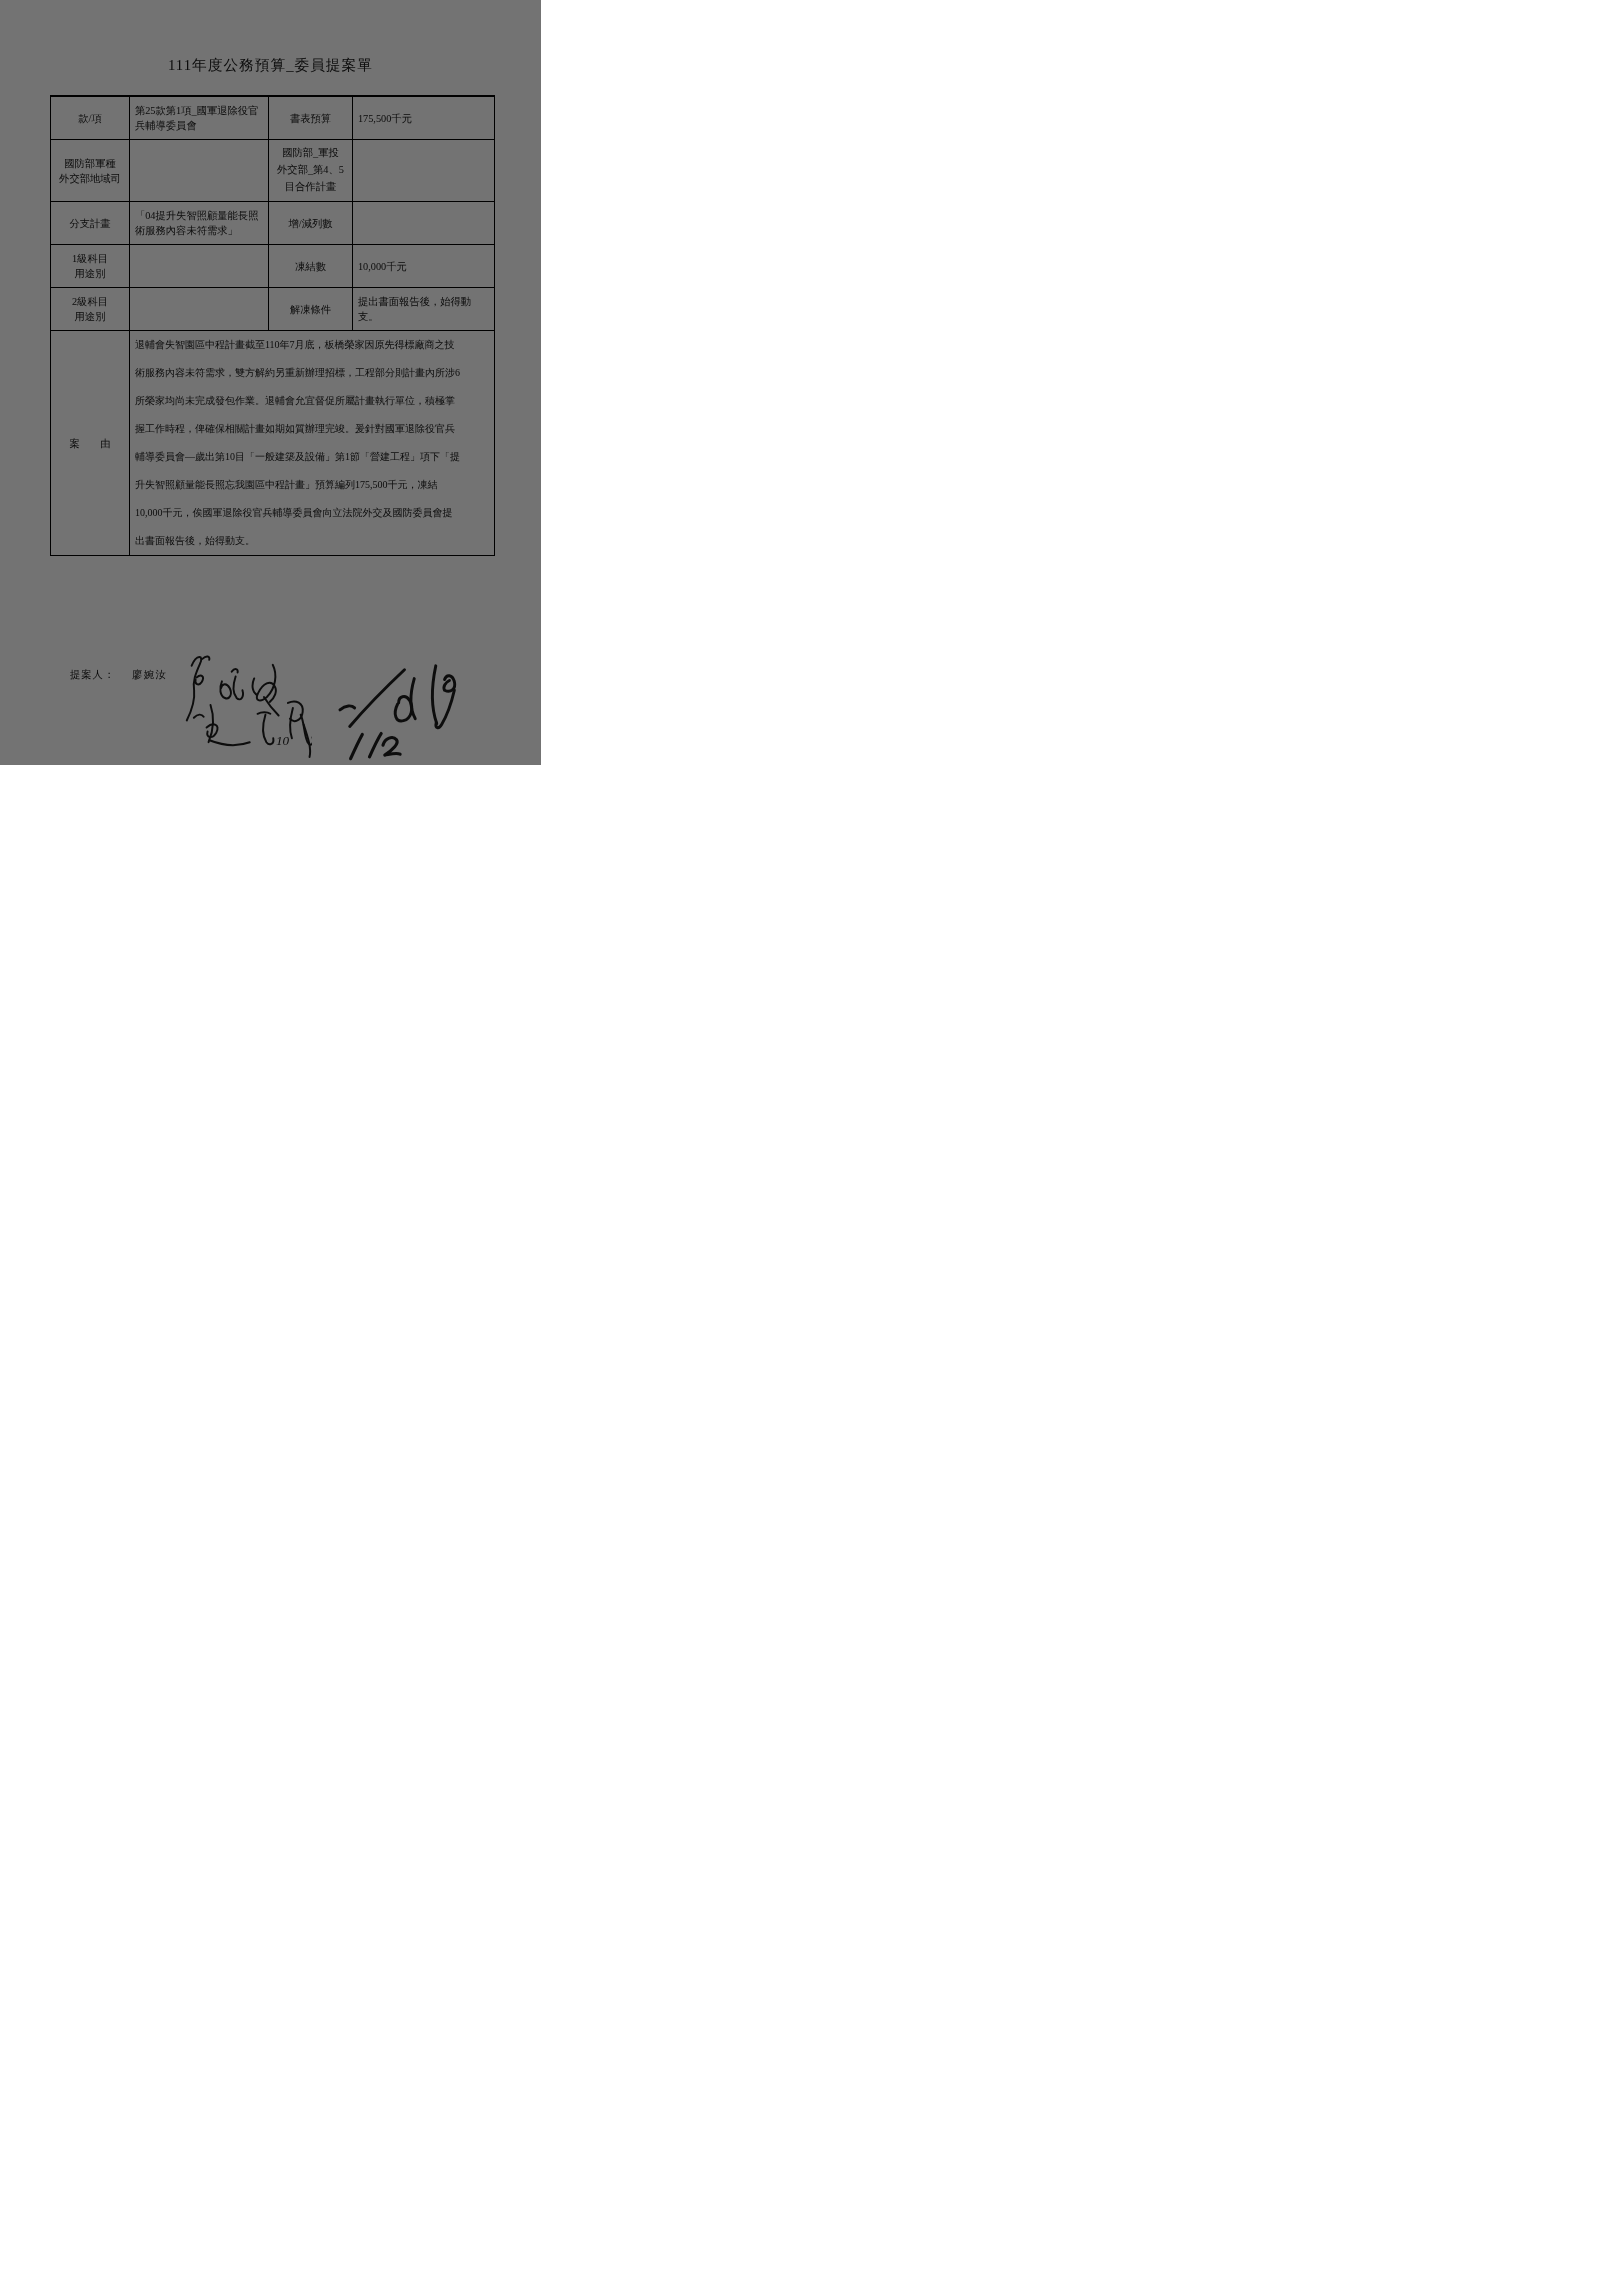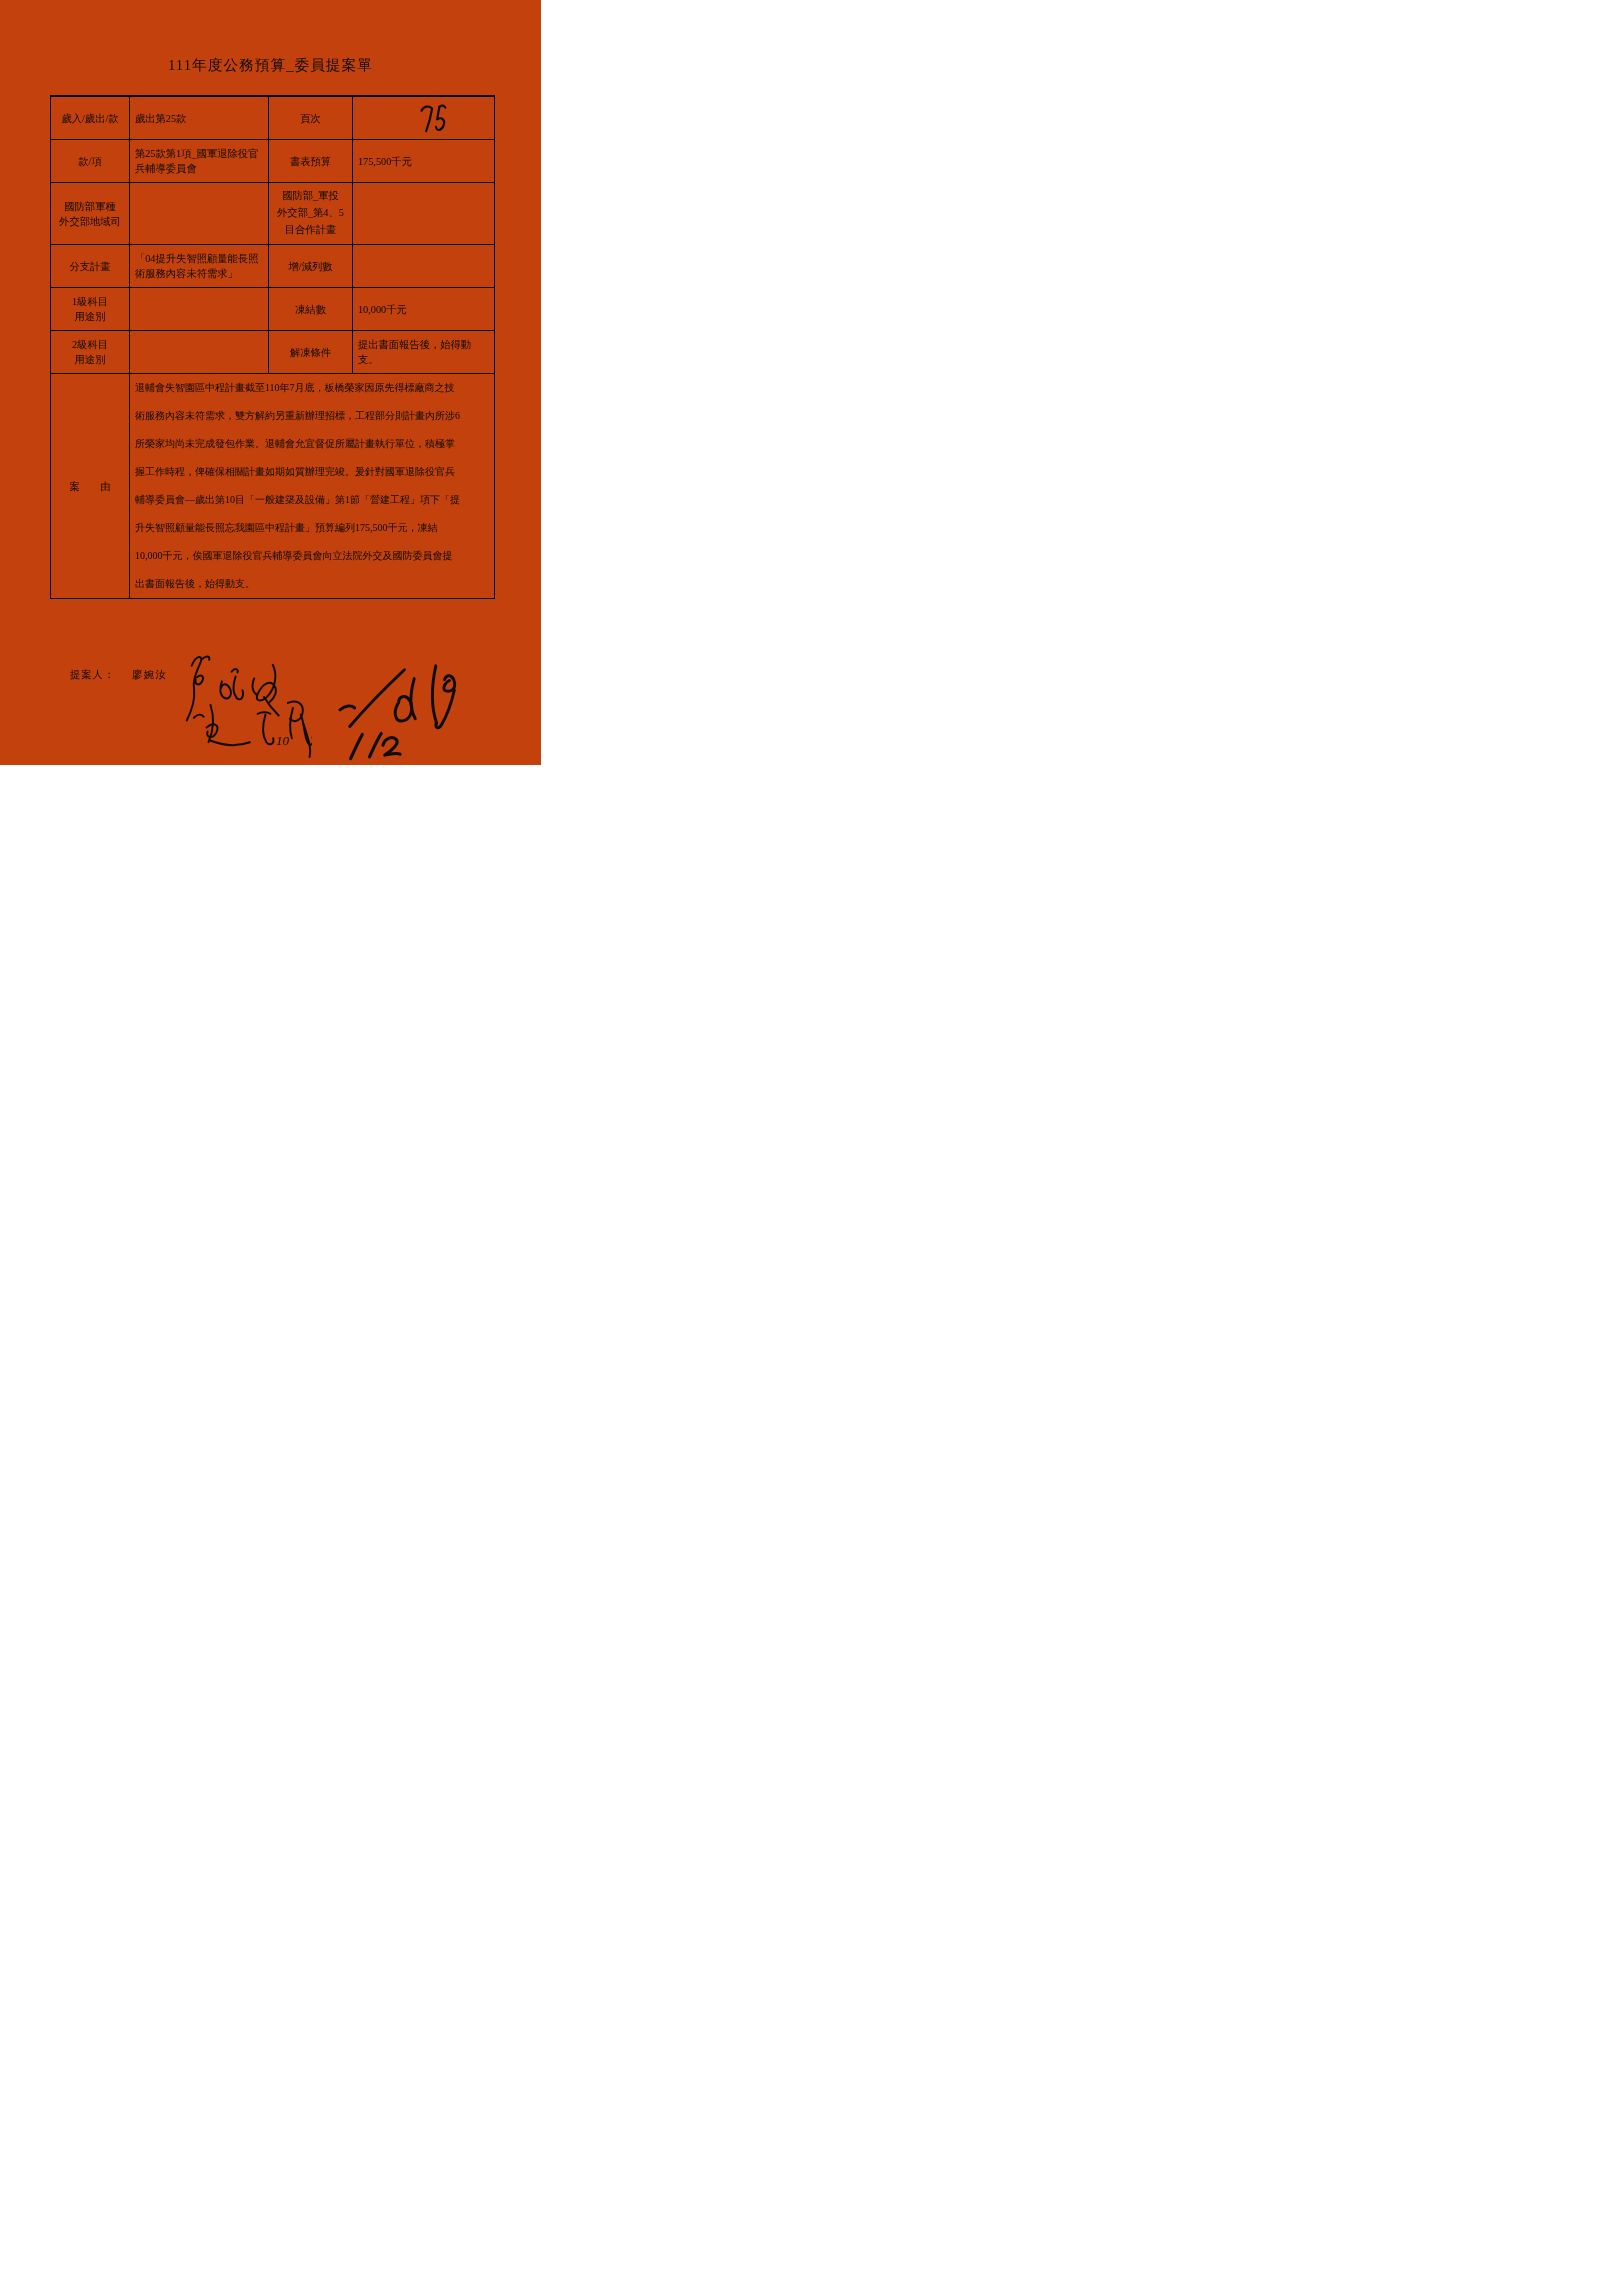--- a/index.html
+++ b/index.html
@@ -1,19 +1,19 @@
 <!DOCTYPE html>
 <html style="font-size:7.8px"><head>
 <meta charset="utf-8">
 <style>
   html,body{margin:0;padding:0;background:#ffffff;}
   .page{
     position:relative;
     width:541px;height:765px;
-    background:#c2410c;
+    background:#737373;
     font-family:"Liberation Serif","DejaVu Serif",serif;
     color:#0b0b0b;
     overflow:hidden;
   }
   .title{
     position:absolute;top:56px;left:0;width:100%;
     text-align:center;font-size:14.7px;letter-spacing:1px;
     font-weight:500;white-space:nowrap;
   }
   .tbl{
@@ -58,36 +58,20 @@
 </style>
 </head>
 <body>
 
 <div class="page">
 
   <div class="title">111年度公務預算_委員提案單</div>
 
   <div class="tbl">
 
-    <div class="tr">
-      <div class="td lab c1 r1">歲入/歲出/款</div>
-      <div class="td val c2 r1">歲出第25款</div>
-      <div class="td lab c3 r1">頁次</div>
-      <div class="td c4 r1">
-        <span class="sr">75</span>
-        <div class="hand" style="left:63px;top:5.9px;">
-          <svg width="34" height="32" viewBox="0 0 70 75">
-            <path class="stroke" stroke-width="5" d="M8,18 C14,6 26,6 33,13 C30,30 25,50 19,66"></path>
-            <path class="stroke" stroke-width="5" d="M50,9 C56,4 62,6 64,11"></path>
-            <path class="stroke" stroke-width="5" d="M50,9 C48,20 46,30 45,38"></path>
-            <path class="stroke" stroke-width="5" d="M45,38 C56,32 64,40 60,52 C56,64 44,68 42,56"></path>
-          </svg>
-        </div>
-      </div>
-    </div>
 
     <div class="tr">
       <div class="td lab c1 r2">款/項</div>
       <div class="td val c2 r2">第25款第1項_國軍退除役官
 兵輔導委員會</div>
       <div class="td lab c3 r2">書表預算</div>
       <div class="td val c4 r2">175,500千元</div>
     </div>
 
     <div class="tr">

